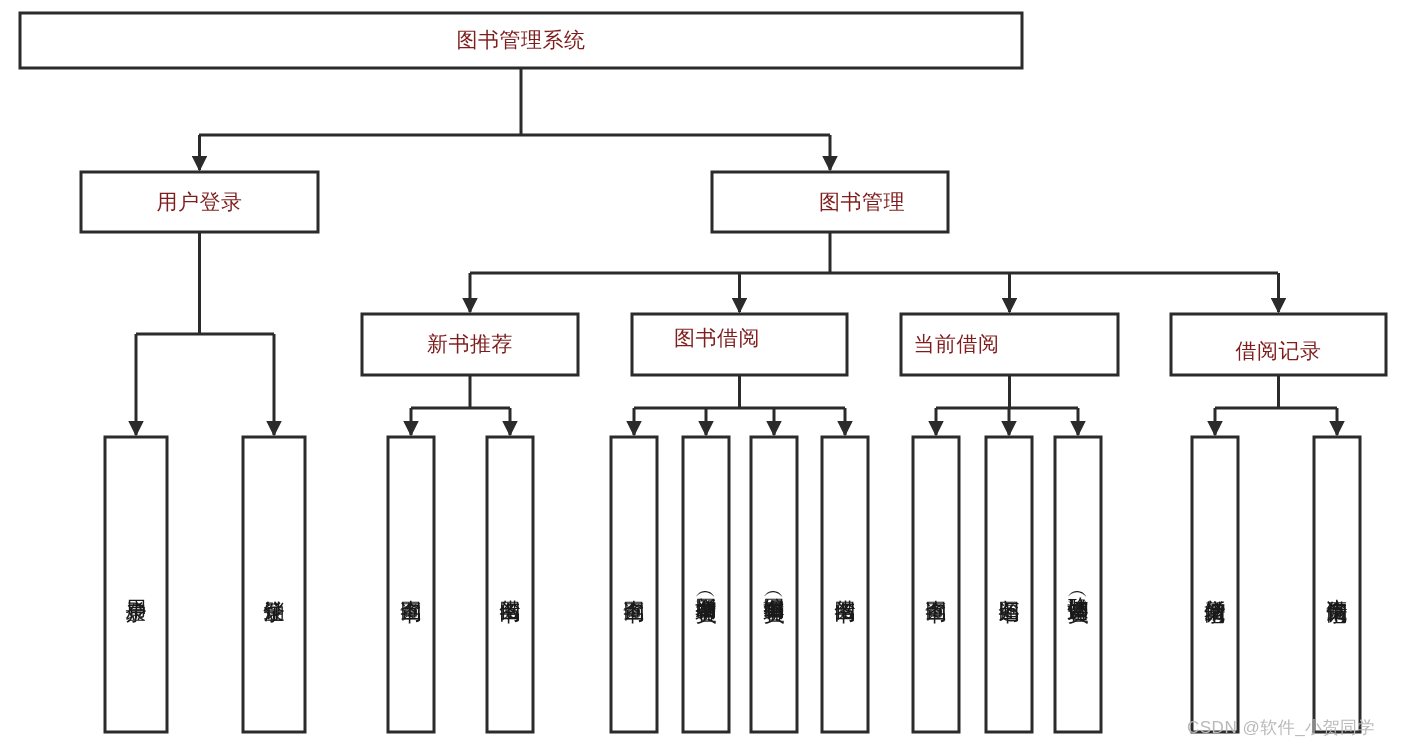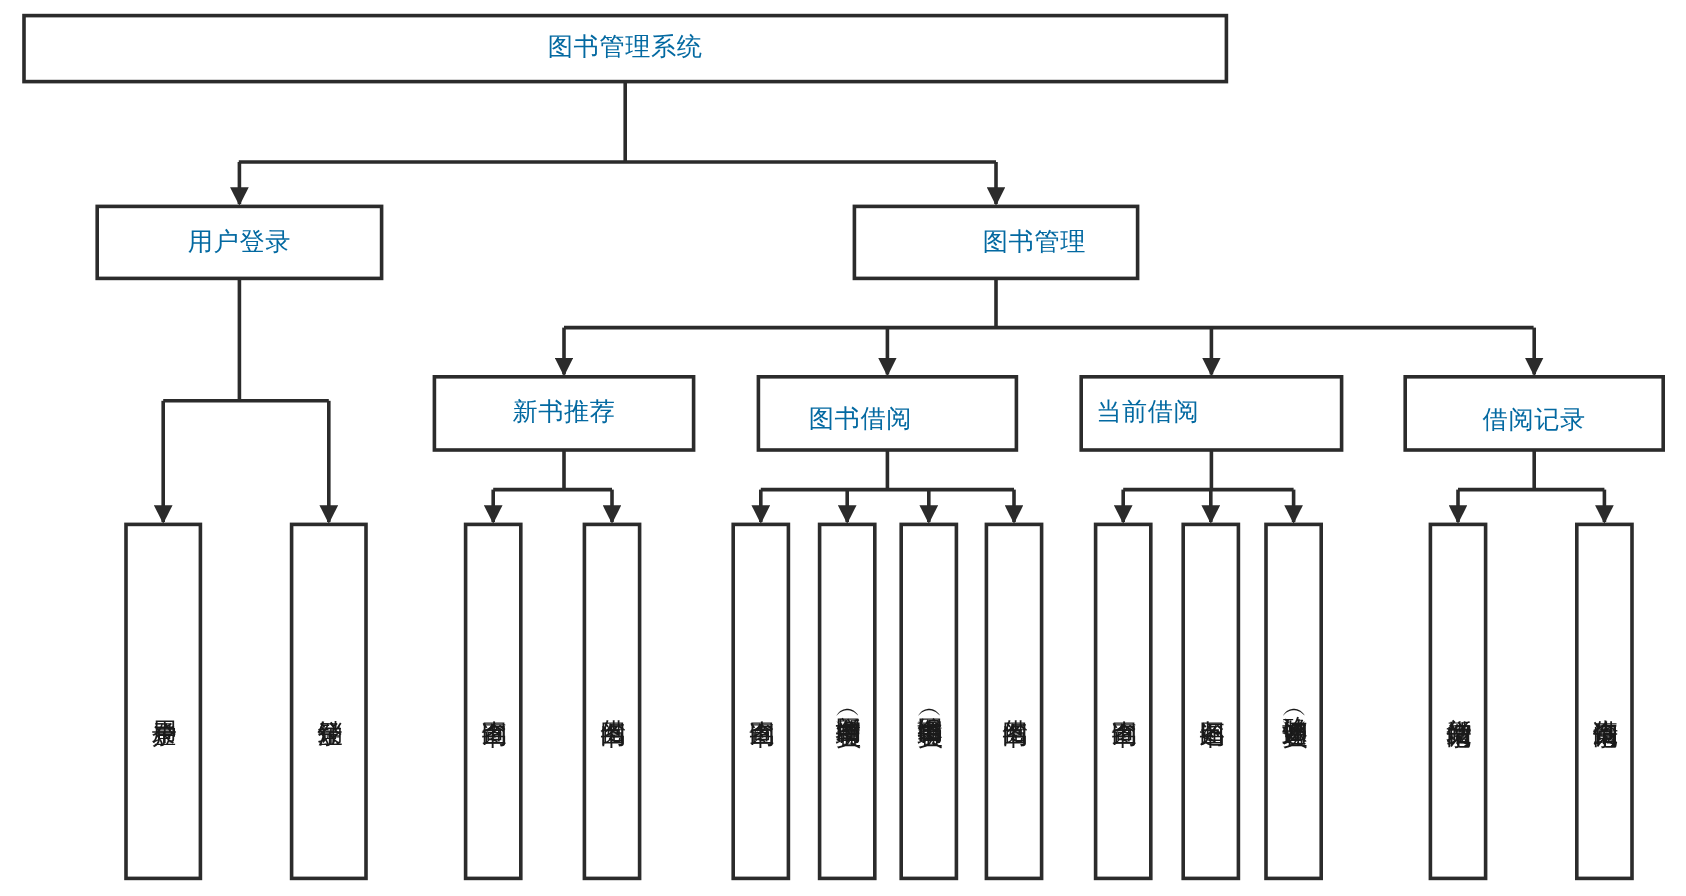--- a/index.html
+++ b/index.html
@@ -38,21 +38,21 @@
     stroke-linecap: butt;
   }
   .arrow-head {
     fill: #2b2b2b;
   }
   .node-label-h {
     position: absolute;
     display: flex;
     align-items: center;
     justify-content: center;
-    color: #0369a1;
+    color: #7f1d1d;
     font-size: 21px;
     line-height: 1.15;
     letter-spacing: 0.5px;
     white-space: nowrap;
     pointer-events: none;
   }
   .node-label-v {
     position: absolute;
     display: flex;
     align-items: center;
@@ -145,32 +145,33 @@
         <rect x="1192" y="437" width="46" height="295" class="node-box"></rect>
         <rect x="1314" y="437" width="46" height="295" class="node-box"></rect>
       </g>
   </svg>
 
   <div id="label-layer">
       <div class="node-label-h" style="left: 20px; top: 13px; width: 1002px; height: 55px;">图书管理系统</div>
       <div class="node-label-h" style="left: 81px; top: 172px; width: 237px; height: 60px;">用户登录</div>
       <div class="node-label-h" style="left: 712px; top: 172px; width: 236px; height: 60px; padding-left: 32px;">图书管理</div>
       <div class="node-label-h" style="left: 362px; top: 314px; width: 216px; height: 61px;">新书推荐</div>
-      <div class="node-label-h" style="left: 632px; top: 320px; width: 170px; height: 61px;">图书借阅</div>
+      <div class="node-label-h" style="left: 632px; top: 308px; width: 170px; height: 61px;">图书借阅</div>
       <div class="node-label-h" style="left: 848px; top: 314px; width: 217px; height: 61px;">当前借阅</div>
       <div class="node-label-h" style="left: 1171px; top: 314px; width: 215px; height: 75px;">借阅记录</div>
       <div class="node-label-v" style="left: 105px; top: 437px; width: 62px; height: 295px;">用户登录</div>
       <div class="node-label-v" style="left: 243px; top: 437px; width: 62px; height: 295px;">注销登录</div>
       <div class="node-label-v" style="left: 388px; top: 437px; width: 46px; height: 295px;">查询图书</div>
       <div class="node-label-v" style="left: 487px; top: 437px; width: 46px; height: 295px;">借阅图书</div>
       <div class="node-label-v" style="left: 611px; top: 437px; width: 46px; height: 295px;">查询图书</div>
       <div class="node-label-v" style="left: 683px; top: 437px; width: 46px; height: 295px;">新增图书（管理员）</div>
       <div class="node-label-v" style="left: 751px; top: 437px; width: 46px; height: 295px;">编辑图书（管理员）</div>
       <div class="node-label-v" style="left: 822px; top: 437px; width: 46px; height: 295px;">借阅图书</div>
       <div class="node-label-v" style="left: 913px; top: 437px; width: 46px; height: 295px;">查询图书</div>
       <div class="node-label-v" style="left: 986px; top: 437px; width: 46px; height: 295px;">归还图书</div>
       <div class="node-label-v" style="left: 1055px; top: 437px; width: 46px; height: 295px;">确认归还（管理员）</div>
       <div class="node-label-v" style="left: 1192px; top: 437px; width: 46px; height: 295px;">新增借阅记录</div>
       <div class="node-label-v" style="left: 1314px; top: 437px; width: 46px; height: 295px;">查询借阅记录</div>
     </div>
 
+  <div class="watermark">CSDN @软件_小贺同学</div>
 
 </div>
 
 </body></html>

